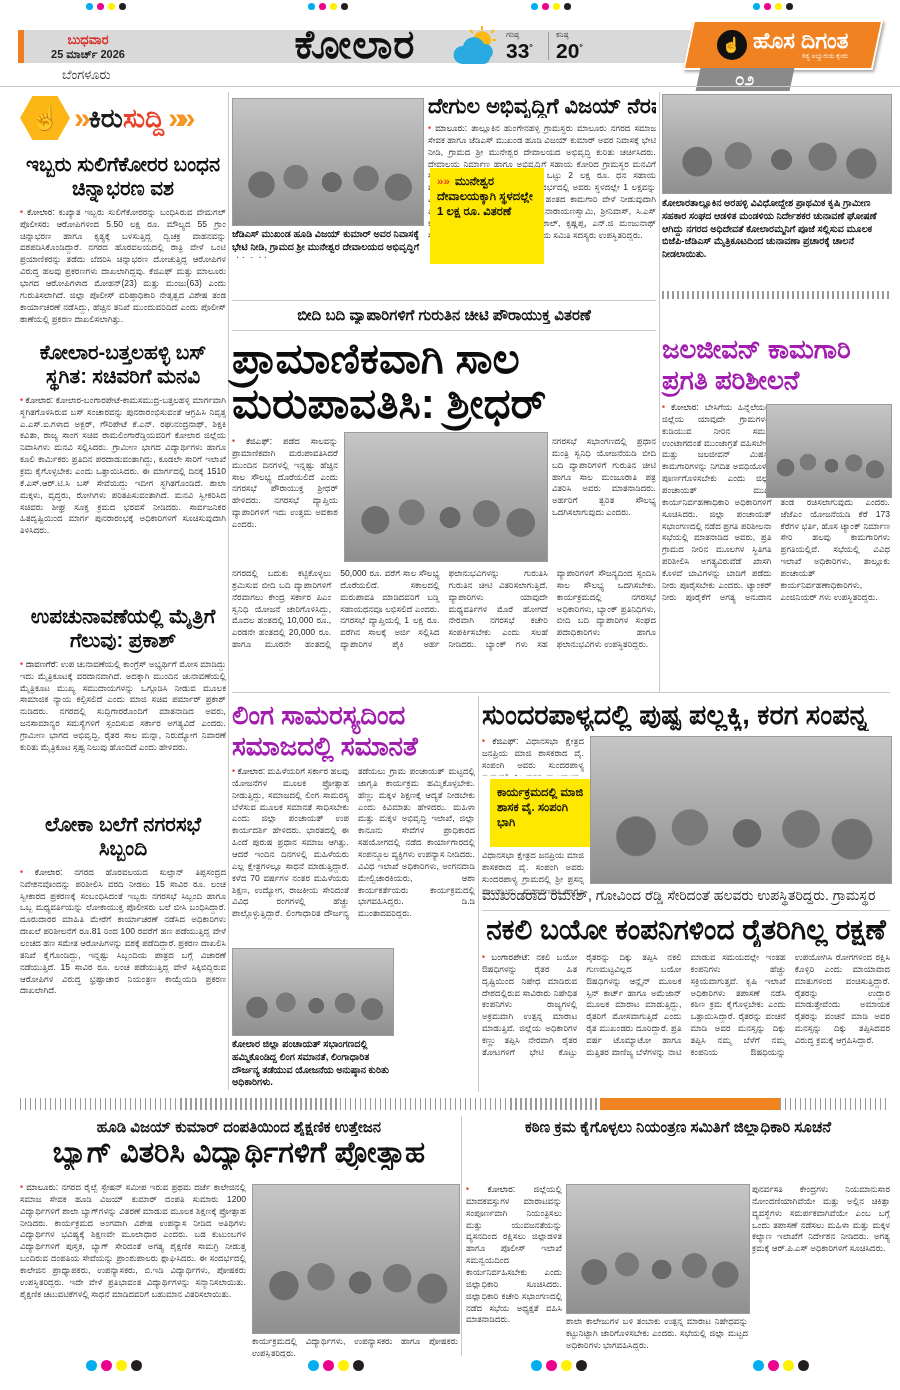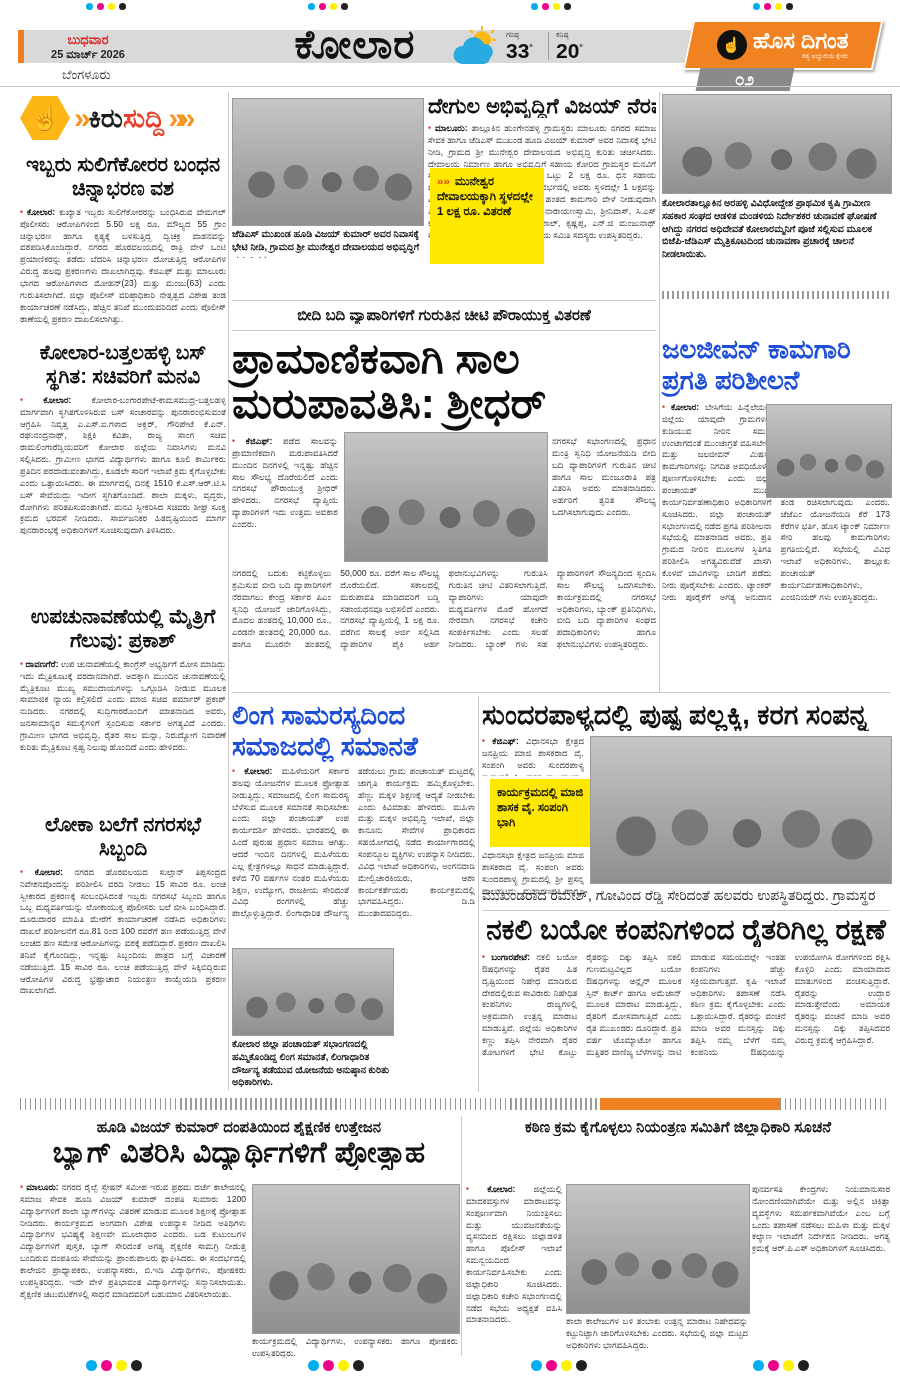--- a/index.html
+++ b/index.html
@@ -41,29 +41,29 @@
   .tickband{background:repeating-linear-gradient(90deg,#9a9a9a 0 1.5px,transparent 1.5px 5px);}
   .orangeseg{background:#f08221;}
   
   .hex{width:50px;height:44px;background:#fcb615;clip-path:polygon(25% 0,75% 0,100% 50%,75% 100%,25% 100%,0 50%);
        display:flex;align-items:center;justify-content:center;color:#fff;font-size:24px;}
   .chev{color:#f7941d;font-weight:800;font-size:30px;letter-spacing:-6px;line-height:1;}
   .kirutitle{font-size:26px;font-weight:800;}
   .kirutitle .red{color:#e8412c;}
   
   .head-sm{font-size:20px;font-weight:800;line-height:1.22;text-align:center;color:#111;}
-  .head-md{font-size:26px;font-weight:800;line-height:1.18;color:#1d4ed8;}
+  .head-md{font-size:26px;font-weight:800;line-height:1.18;color:#a21caf;}
   .head-lg{font-size:42px;font-weight:800;line-height:1.08;color:#0d0d0d;white-space:nowrap;}
   .head-one{font-weight:800;color:#111;white-space:nowrap;overflow:hidden;}
   .strap{font-weight:800;font-size:15px;text-align:center;white-space:nowrap;overflow:hidden;color:#111;}
   .body{font-size:8.6px;line-height:1.38;text-align:justify;color:#2a2a2a;overflow:hidden;}
   .cols2{column-count:2;column-gap:9px;}
   .cols4{column-count:4;column-gap:9px;}
   .bydot{color:#e03c31;font-weight:bold;}
-  .bycity{font-weight:700;color:#111;}
+  .bycity{font-weight:400;color:#111;}
   .caption{font-weight:bold;font-size:9.5px;line-height:1.35;color:#111;overflow:hidden;}
   .photo{background:
      radial-gradient(circle at 15% 68%, #6e6e6e 0 7%, transparent 7.5%),
      radial-gradient(circle at 33% 62%, #7a7a7a 0 8%, transparent 8.5%),
      radial-gradient(circle at 52% 66%, #696969 0 7.5%, transparent 8%),
      radial-gradient(circle at 70% 63%, #767676 0 8%, transparent 8.5%),
      radial-gradient(circle at 87% 70%, #717171 0 7%, transparent 7.5%),
      linear-gradient(180deg,#c6c6c6 0%,#adadad 45%,#8f8f8f 100%);
      border:1px solid #9b9b9b;}
   .ybox{background:#ffe800;font-weight:800;font-size:11.5px;line-height:1.3;color:#111;

